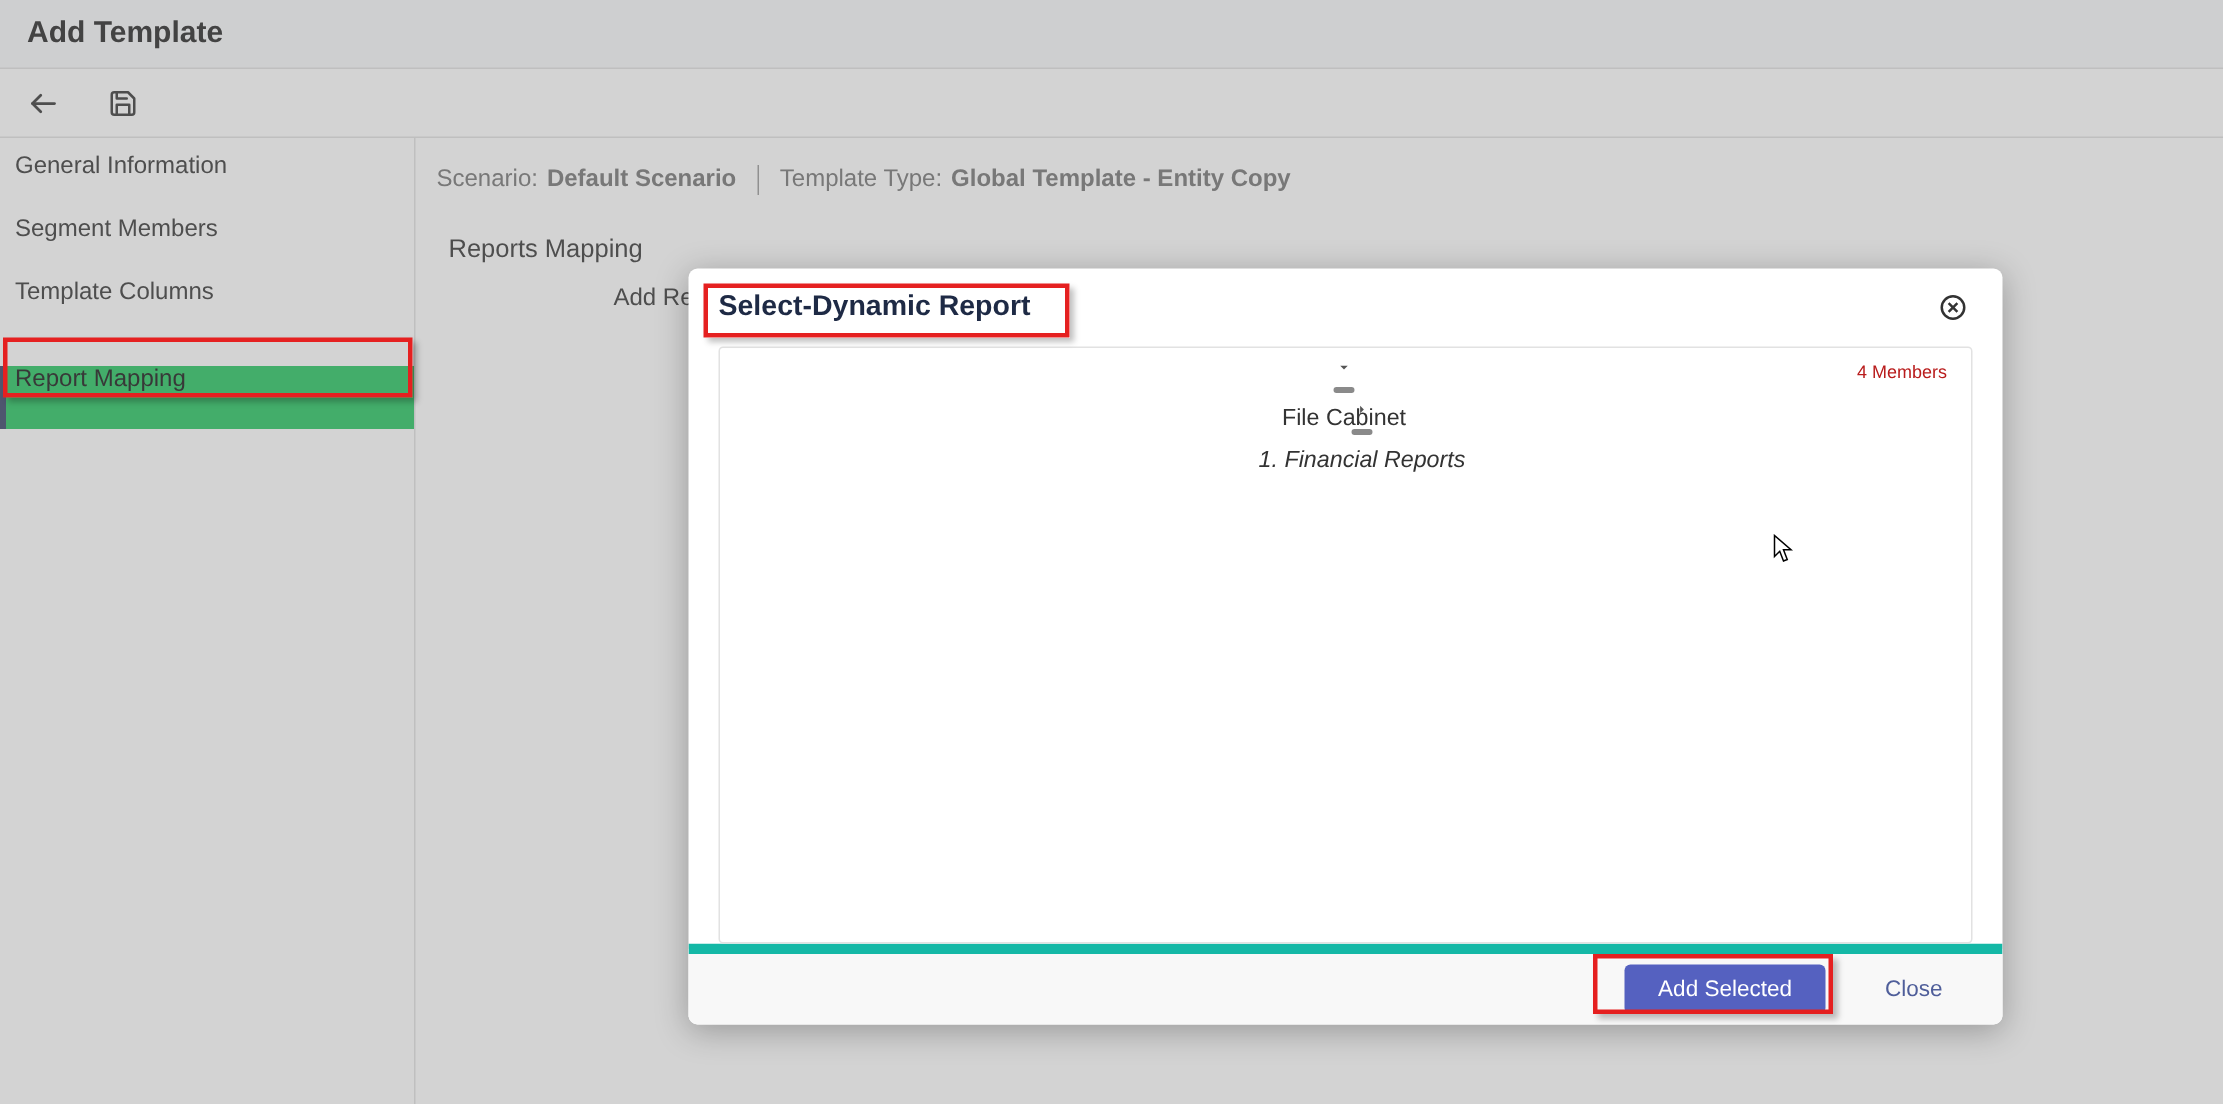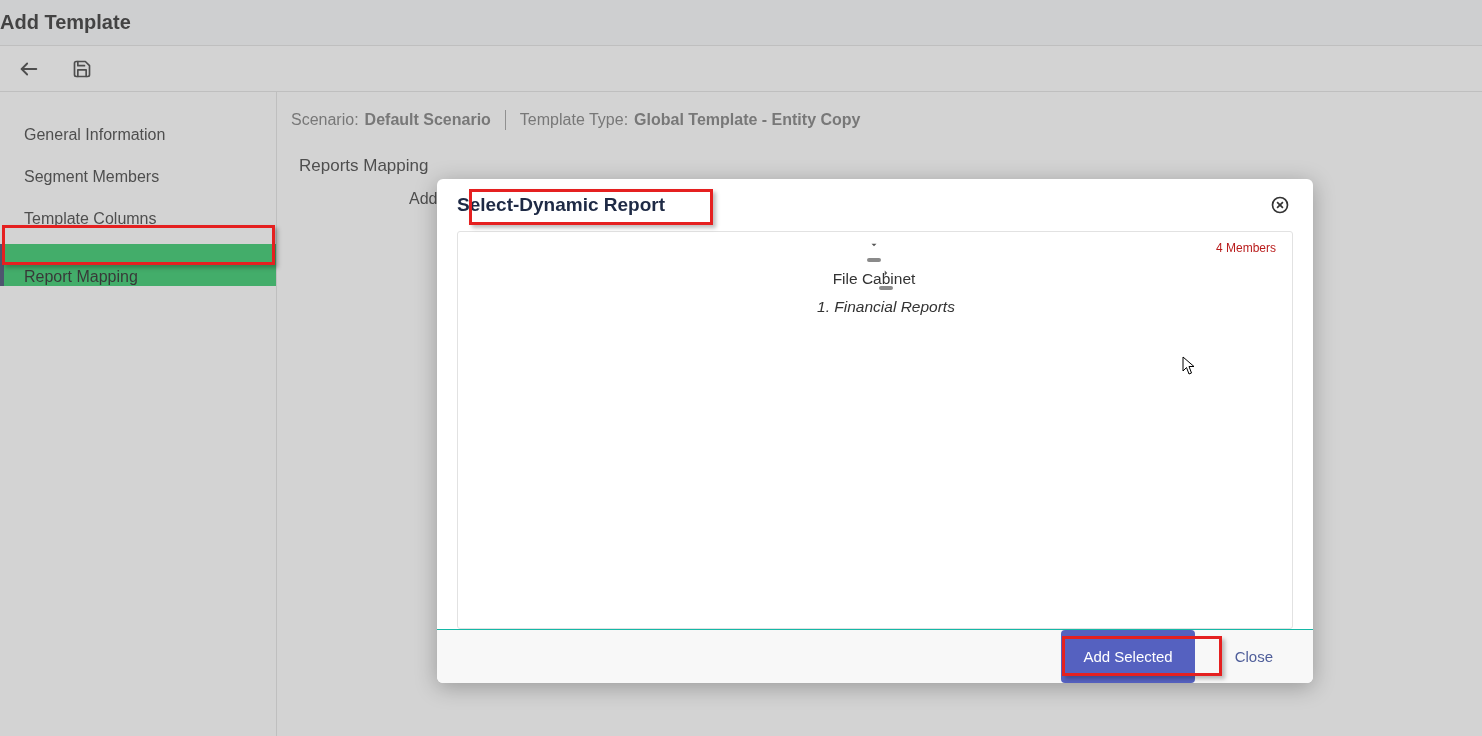--- a/index.html
+++ b/index.html
@@ -20,20 +20,21 @@
     background: rgba(128,128,128,0.35);
     pointer-events: none;
     z-index: 5;
   }
 
   
   .page-header {
     height: 46px;
     display: flex;
     align-items: center;
+    padding-left: 18px;
     border-bottom: 1px solid #e1e1e1;
     background: #f8f9fa;
   }
   .page-header-title {
     font-size: 20px;
     font-weight: 600;
     color: #222;
   }
 
   .toolbar {
@@ -52,22 +53,22 @@
   }
 
   .sidebar {
     width: 277px;
     border-right: 1px solid #e1e1e1;
     padding-top: 10px;
   }
   .sidebar-item {
     height: 42px;
     display: flex;
-    align-items: flex-end;
-    padding-left: 20px;
+    align-items: flex-start;
+    padding-left: 6px;
     font-size: 16px;
     color: #333;
     cursor: pointer;
     border-left: 4px solid transparent;
   }
   .sidebar-item.active {
     background: #22c55e;
     color: #111;
     border-left-color: #334066;
     font-weight: 500;
@@ -108,21 +109,21 @@
     position: absolute;
     border: 3px solid #e52020;
     box-shadow: 3px 3px 4px rgba(0,0,0,0.25);
     pointer-events: none;
     z-index: 30;
   }
 
   
   .modal {
     position: absolute;
-    left: 437px;
+    left: 459px;
     top: 179px;
     width: 876px;
     height: 504px;
     background: #fff;
     border-radius: 6px;
     box-shadow: 0 4px 22px rgba(0,0,0,0.28);
     z-index: 20;
     display: flex;
     flex-direction: column;
   }
@@ -202,23 +203,24 @@
   .member-count {
     position: absolute;
     right: 16px;
     top: 9px;
     color: #b91c1c;
     font-size: 12px;
   }
 
   .modal-footer {
     height: 54px;
-    border-top: 1px solid #14b8a6;
+    border-top: 7px solid #14b8a6;
     background: #f8f8f8;
     display: flex;
+    align-items: center;
     justify-content: flex-end;
     gap: 34px;
     padding: 0 34px 0 0;
     border-radius: 0 0 6px 6px;
   }
   .btn-primary {
     background: #5561c0;
     color: #fff;
     font-size: 15px;
     padding: 8px 22px;

